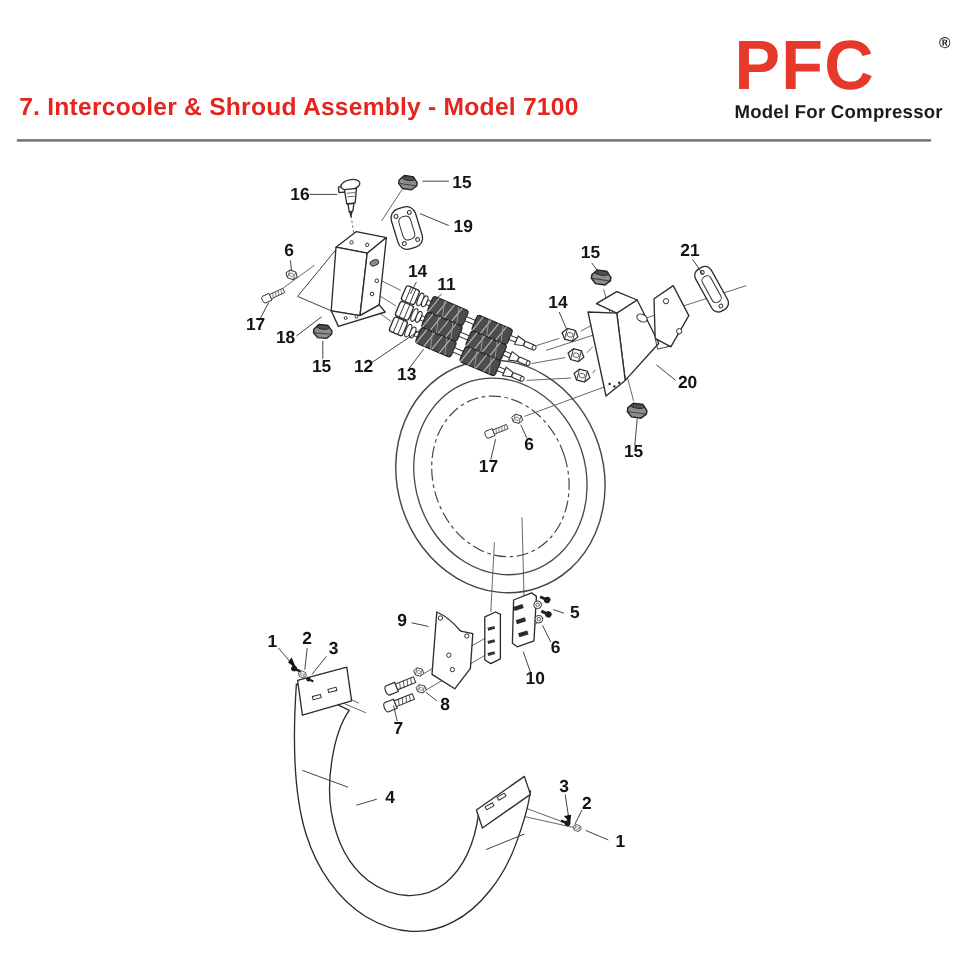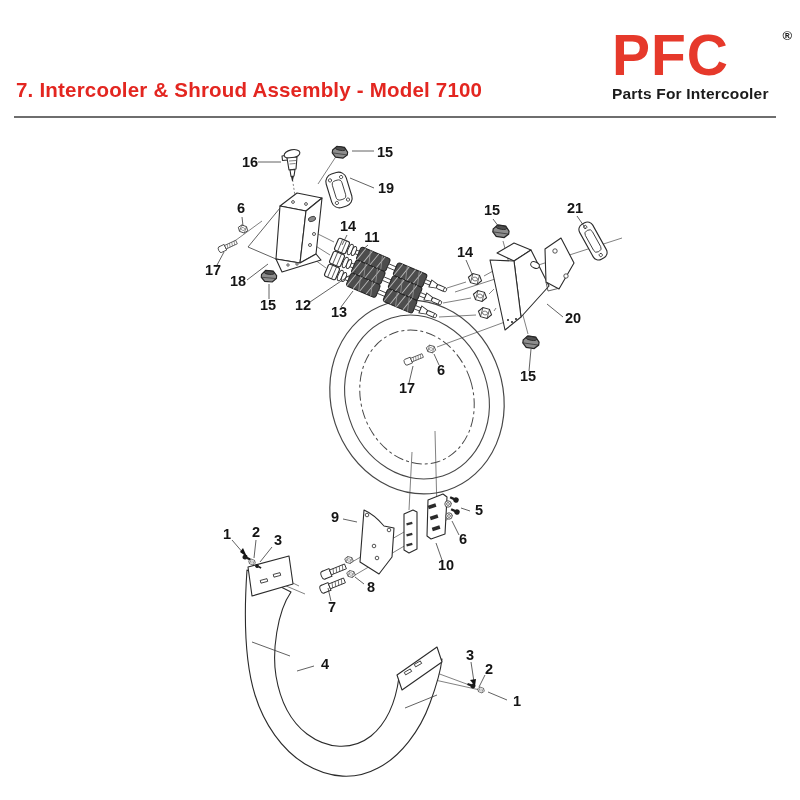--- a/index.html
+++ b/index.html
@@ -24,21 +24,21 @@
 </head>
 <body>
 
 <div class="page">
 
   <div class="page-title">7. Intercooler &amp; Shroud Assembly - Model 7100</div>
 
   <div class="logo">
     <span class="logo-word">PFC</span>
     <span class="logo-reg">®</span>
-    <div class="logo-tag">Parts For Intercooler</div>
+    <div class="logo-tag">Model For Compressor</div>
   </div>
 
   <div class="rule"></div>
 
   <svg width="800" height="800" viewBox="0 0 800 800">
     <defs>
       <g id="nutSym">
         <polygon points="-8,0 -4,-5.5 4,-5.5 8,0 4,5.5 -4,5.5" fill="#fff" stroke="#2b2b2b" stroke-width="1.2"></polygon>
         <line x1="-4" y1="-5.5" x2="-4" y2="5.5" stroke="#2b2b2b" stroke-width="0.8"></line>
         <line x1="4" y1="-5.5" x2="4" y2="5.5" stroke="#2b2b2b" stroke-width="0.8"></line>

